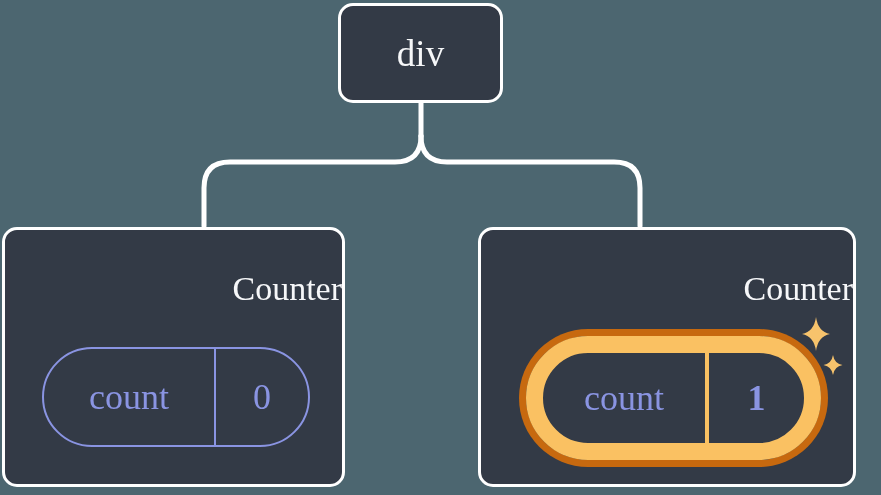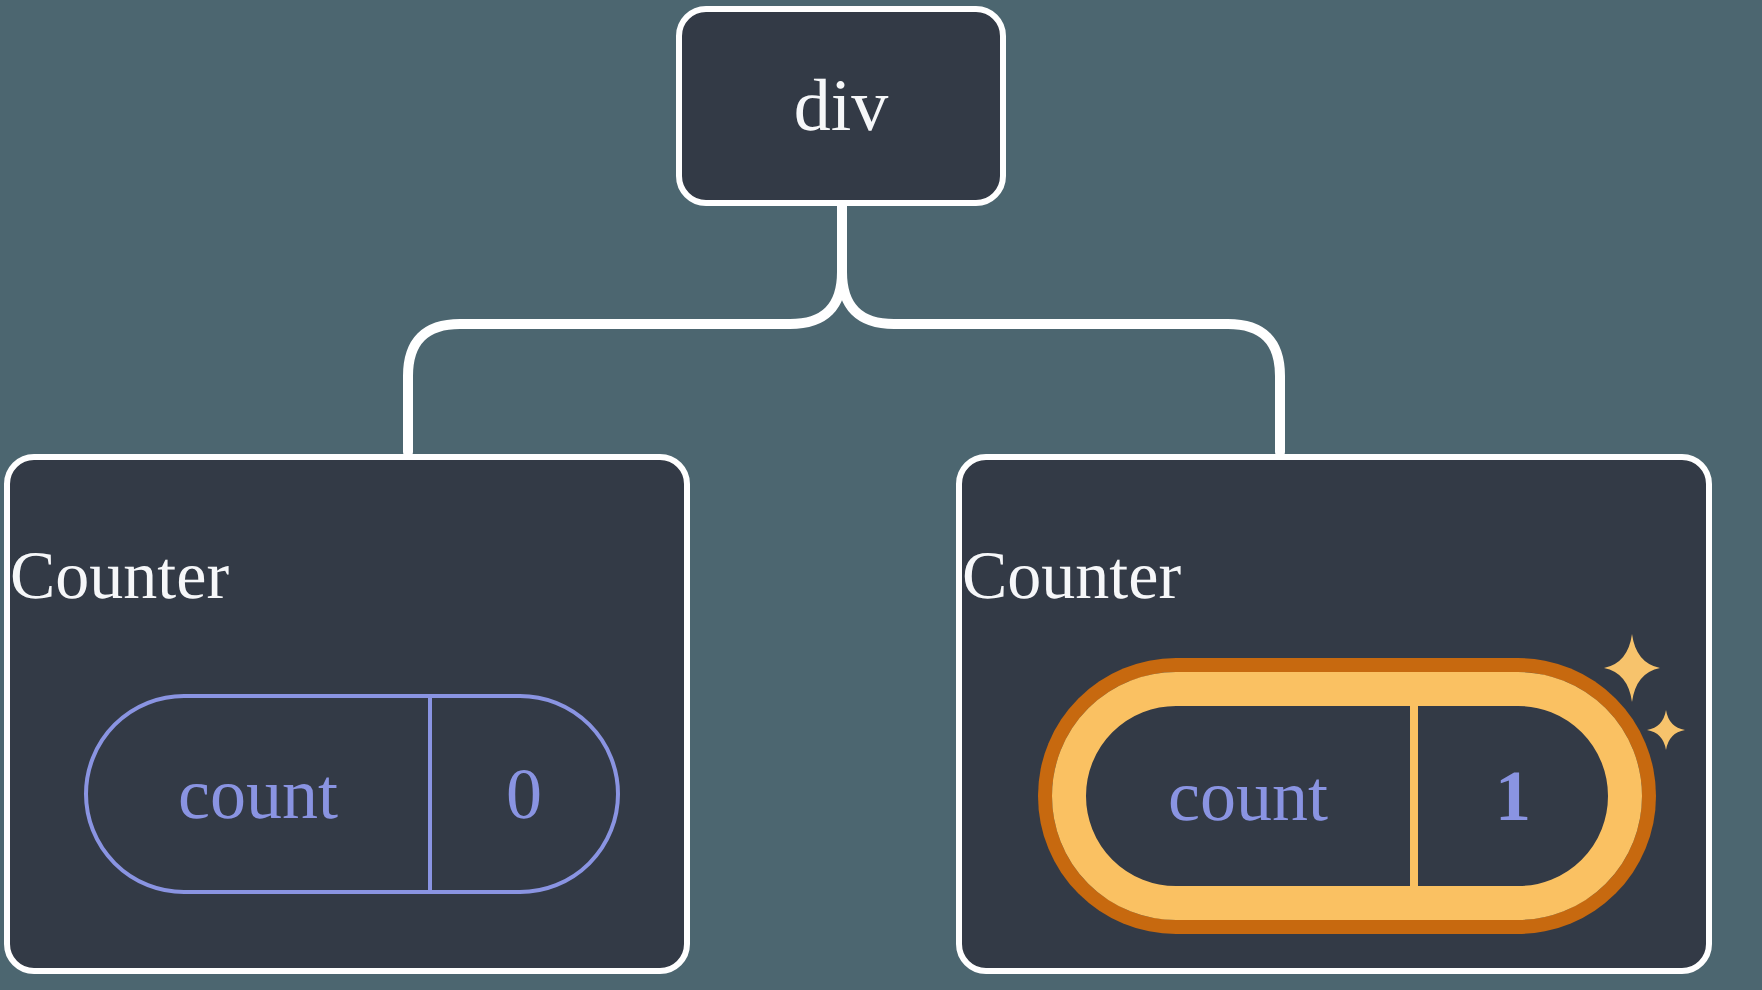--- a/index.html
+++ b/index.html
@@ -22,21 +22,21 @@
     color:var(--c-text,#F6F7F9);
   }
   .node-root{left:338px;top:3px;width:165px;height:100px;
     display:flex;align-items:center;justify-content:center;
     font-size:37px;font-weight:500;}
   .node-counter-left{left:2px;top:227px;width:343px;height:260px;}
   .node-counter-right{left:478px;top:227px;width:378px;height:260px;}
 
   .node-title{
     position:absolute;left:0;top:42px;width:100%;
-    text-align:left;font-size:34px;font-weight:500;line-height:1;
+    text-align:right;font-size:34px;font-weight:500;line-height:1;
     color:var(--c-text,#F6F7F9);
   }
 
   
   .pill{
     position:absolute;left:37px;top:117px;width:268px;height:100px;
     box-sizing:border-box;
     border:2.5px solid var(--c-purple,#8A94E2);
     border-radius:999px;
     display:flex;align-items:stretch;

